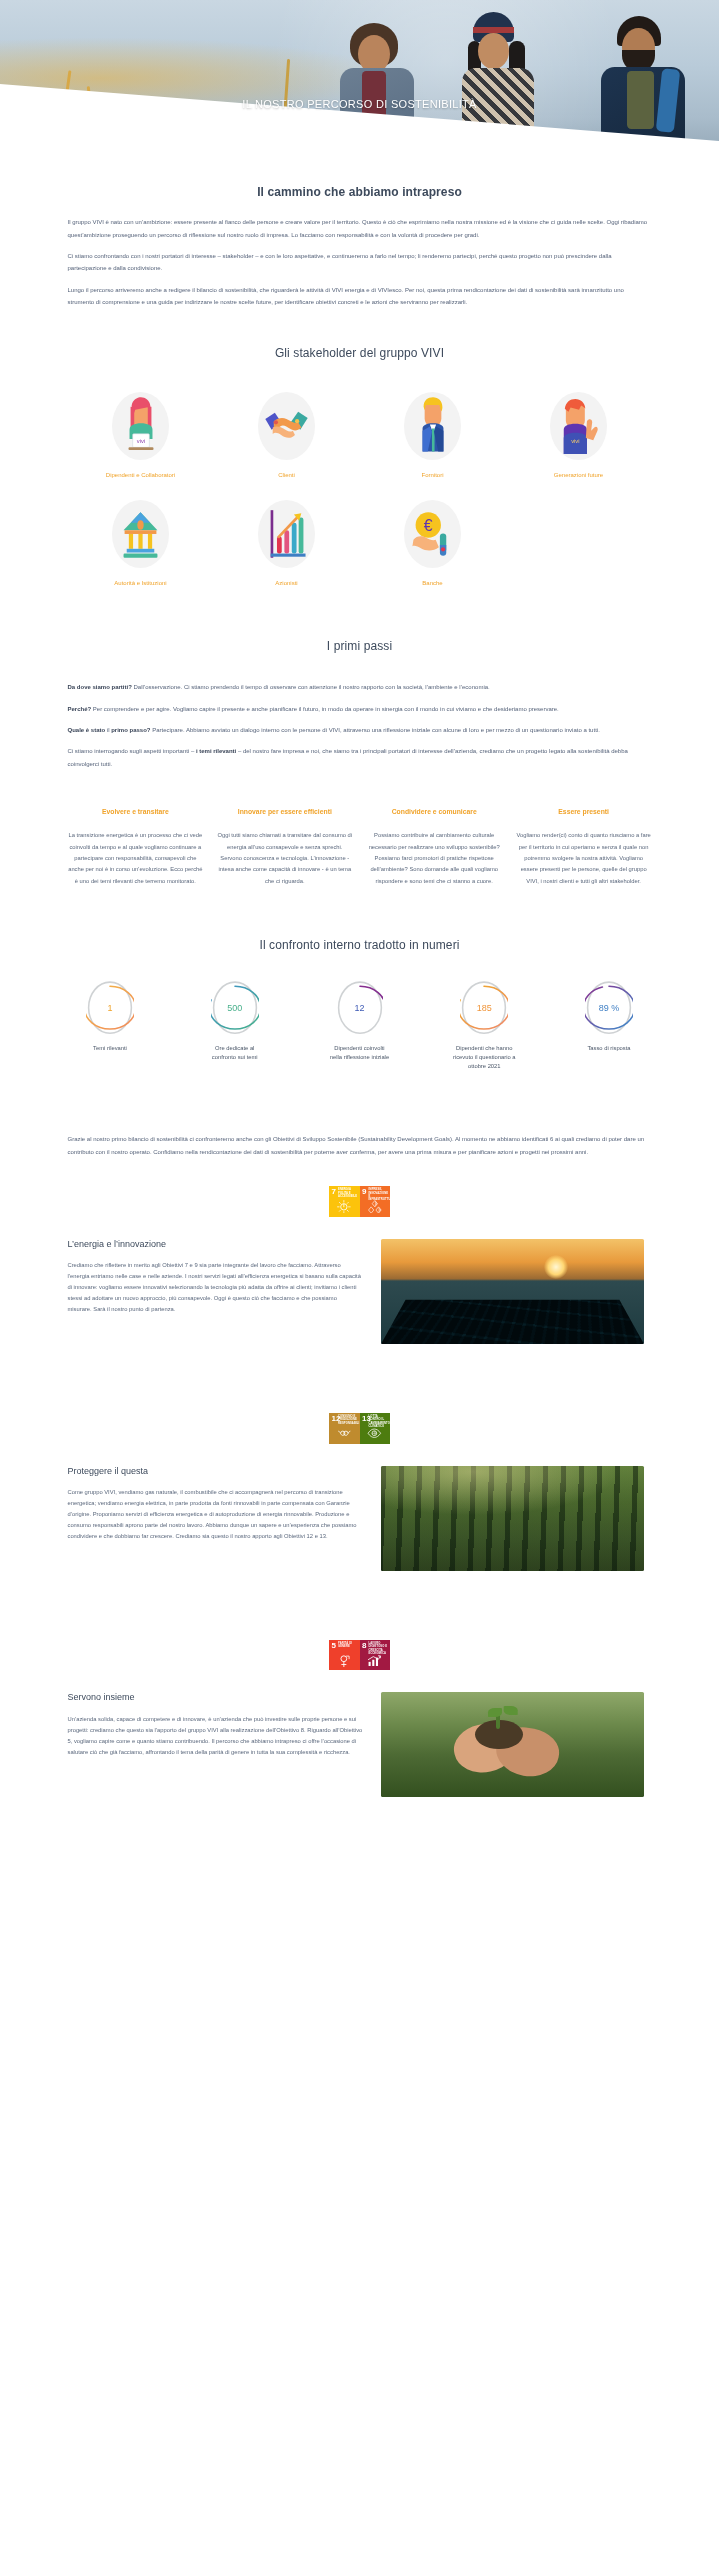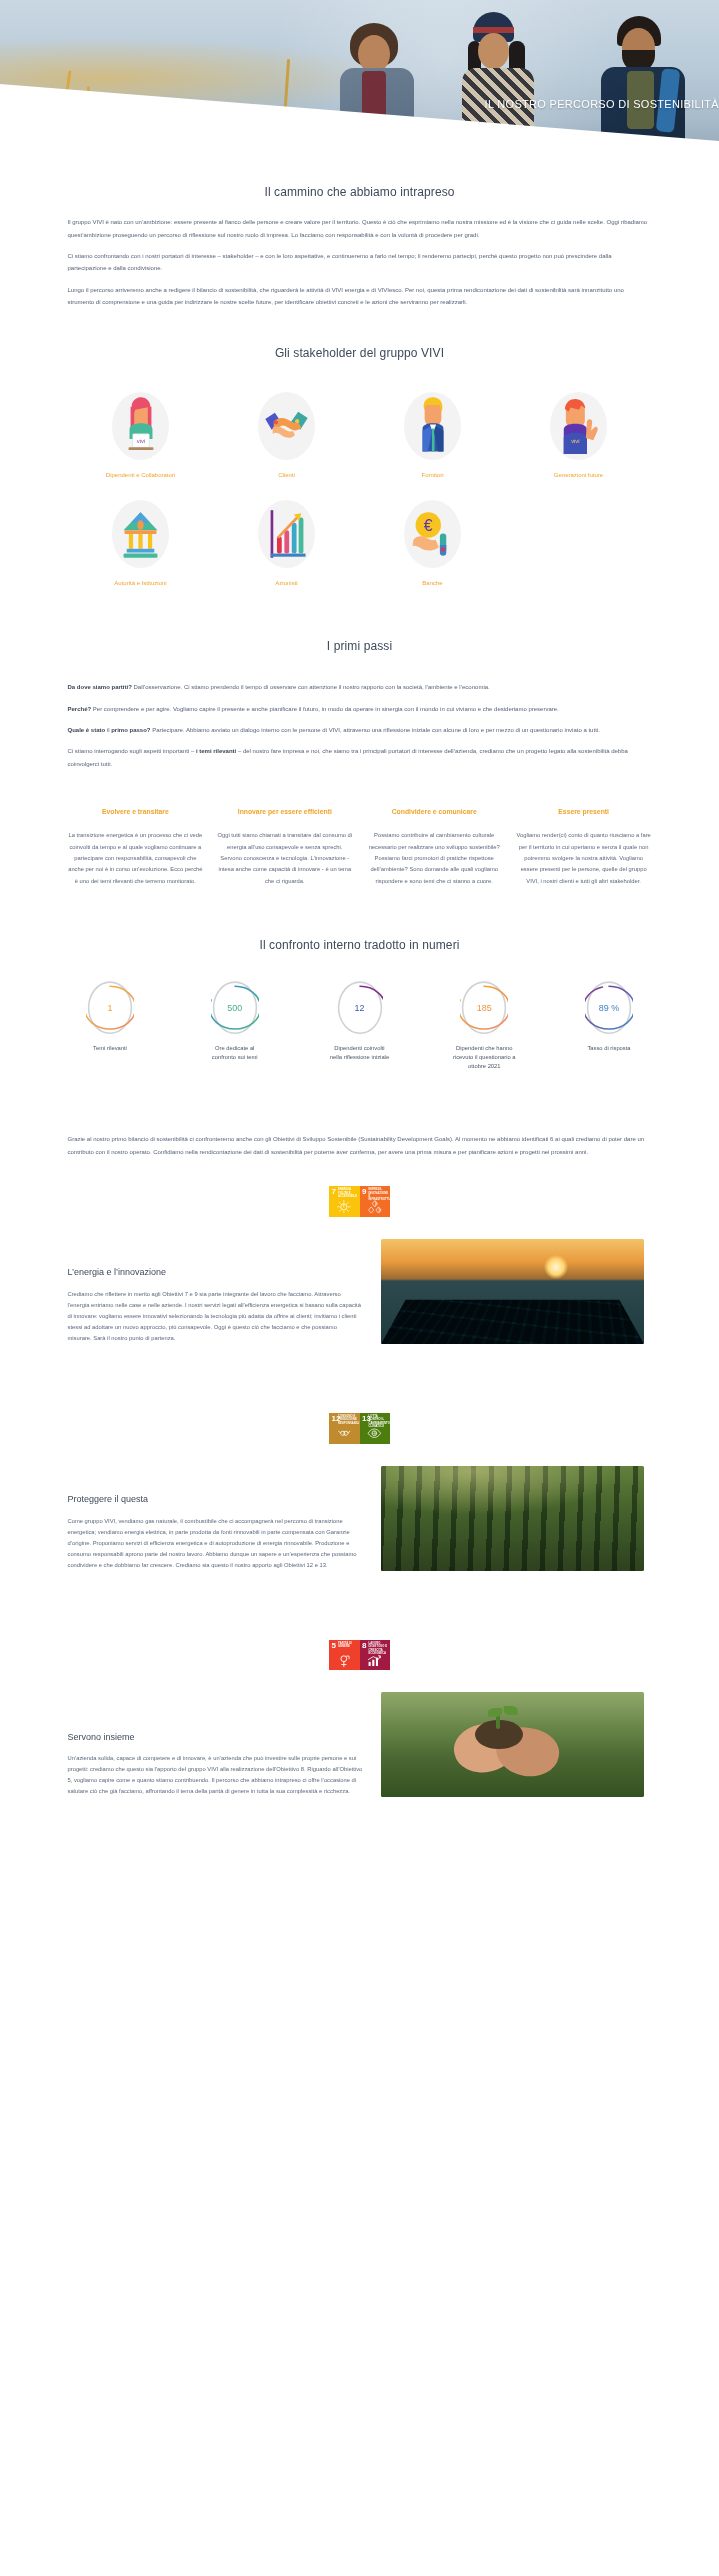--- a/index.html
+++ b/index.html
@@ -41,36 +41,36 @@
   .f3 .strap{position:absolute;left:59px;top:51px;width:18px;height:63px;background:#2f6fa8;border-radius:5.3px;transform:rotate(6deg);}
   .rocks{position:absolute;left:-10.5px;bottom:27px;width:247px;height:47px;
     background:linear-gradient(120deg,#7c6a4c,#9b8a66 45%,#8e7c58 70%,#6f5f44);
     clip-path:polygon(0 60%,8% 34%,17% 58%,26% 30%,36% 55%,46% 38%,57% 62%,70% 44%,82% 66%,100% 50%,100% 100%,0 100%);
     opacity:.9;}
   .grass{position:absolute;left:63px;bottom:13.7px;width:2.6px;height:79px;background:#d9a43a;transform:rotate(8deg);border-radius:1.6px;opacity:.85;}
   .grass.g2{left:90px;height:63px;transform:rotate(-6deg);}
   .grass.g3{left:284px;height:90px;transform:rotate(4deg);background:#c9992f;}
   .hero-mask{position:absolute;left:0;bottom:0;width:719px;height:79px;background:#fff;
     clip-path:polygon(0 0,0 100%,100% 100%,100% 72%);}
-  .hero-title{position:absolute;left:0;right:0;top:98px;text-align:right;color:#fff;
+  .hero-title{position:absolute;left:0;right:0;top:98px;text-align:center;color:#fff;
     font-family:"Liberation Sans Narrow","Liberation Sans",sans-serif;
     font-size:11px;letter-spacing:0.3px;font-weight:400;text-shadow:0 0.5px 2.1px rgba(0,0,0,.28);}
 
   
   .wrap{width:584px;margin:0 auto;}
   h2.section-title{font-family:"Liberation Sans Narrow","Liberation Sans",sans-serif;
     font-weight:400;font-size:12px;color:#3d4a5c;text-align:center;letter-spacing:0.1px;}
   p.body-text{font-family:"Liberation Sans Narrow","Liberation Sans",sans-serif;
     font-size:6px;line-height:2.05;color:#56637a;text-align:left;}
   p.body-text + p.body-text{margin-top:9px;}
   b{color:#3a4558;font-weight:700;}
 
   
   .intro{padding:22px 0 0;}
-  .intro h2{margin-bottom:17.4px;}
+  .intro h2{margin-bottom:17.4px;font-weight:bold;}
 
   
   .stake{padding:38px 0 0;}
   .stake h2{margin-bottom:32px;}
   .stake-row{display:flex;justify-content:flex-start;gap:0;}
   .stake-cell{width:146px;display:flex;flex-direction:column;align-items:center;}
   .stake-ico{width:57px;height:68px;border-radius:50%;background:#f3f3f3;
     display:flex;align-items:center;justify-content:center;position:relative;overflow:hidden;}
   .stake-lab{margin-top:10.5px;text-align:center;color:#f0a32a;font-size:6px;line-height:1.6;
     font-family:"Liberation Sans Narrow","Liberation Sans",sans-serif;max-width:84px;}
@@ -102,21 +102,21 @@
   .sdg-intro{padding:62px 0 0;}
   .sdg-pair{display:flex;justify-content:center;margin-top:28.4px;}
   .sdg-tile{width:30.5px;height:30.5px;position:relative;color:#fff;overflow:hidden;}
   .sdg-num{position:absolute;left:2.6px;top:2.1px;font-size:8px;font-weight:700;line-height:1;
     font-family:"Liberation Sans Narrow","Liberation Sans",sans-serif;}
   .sdg-txt{position:absolute;left:9px;top:2.1px;right:1.6px;font-size:2.7px;line-height:1.22;font-weight:700;
     letter-spacing:0.1px;font-family:"Liberation Sans Narrow","Liberation Sans",sans-serif;text-transform:uppercase;}
   .sdg-art{position:absolute;left:0;right:0;bottom:2.1px;height:16px;display:flex;align-items:center;justify-content:center;}
 
   
-  .feature{display:flex;align-items:flex-end;gap:18px;margin-top:22px;}
+  .feature{display:flex;align-items:flex-start;gap:18px;margin-top:22px;}
   .feature .txt{width:295px;}
   .feature h3{font-family:"Liberation Sans Narrow","Liberation Sans",sans-serif;font-weight:400;
     font-size:9px;color:#3d4a5c;margin-bottom:11.6px;}
   .feature p{font-size:5.8px;line-height:1.9;color:#5b687d;font-family:"Liberation Sans",sans-serif;}
   .feature .pic{width:263px;height:105px;border-radius:1.6px;overflow:hidden;position:relative;flex:none;}
   .pic-solar{background:
     linear-gradient(180deg,#f3c268 0%,#e89a3c 22%,#9a6a33 38%,#2e4a4f 40%,#1d3a3f 100%);}
   .pic-solar .panels{position:absolute;left:0;right:0;bottom:0;height:60%;
     background:repeating-linear-gradient(104deg,#12343e 0 8.4px,#2a5a63 8.4px 11.6px),
                repeating-linear-gradient(8deg,#0e2b33 0 20px,#23525c 20px 23px);

